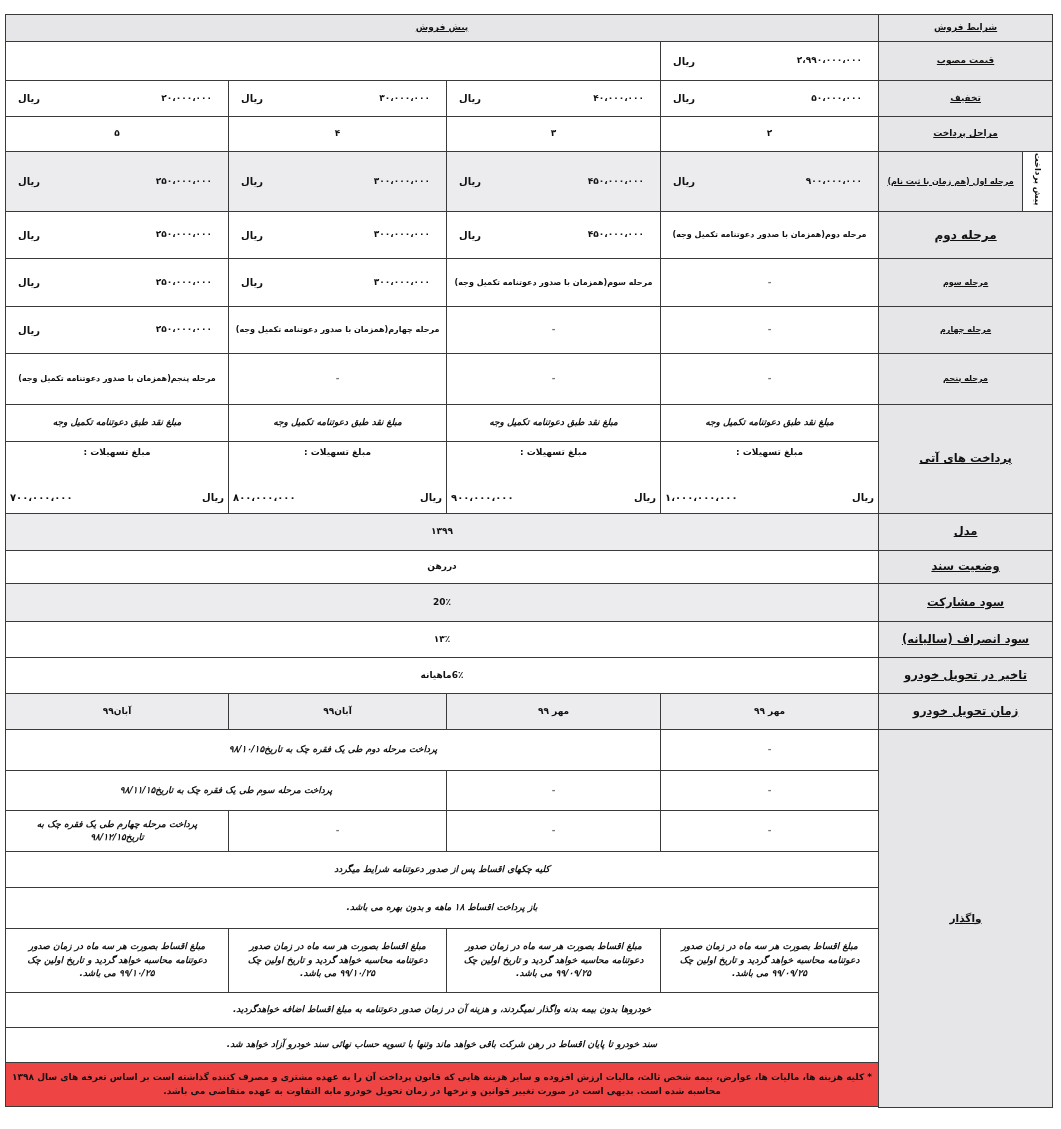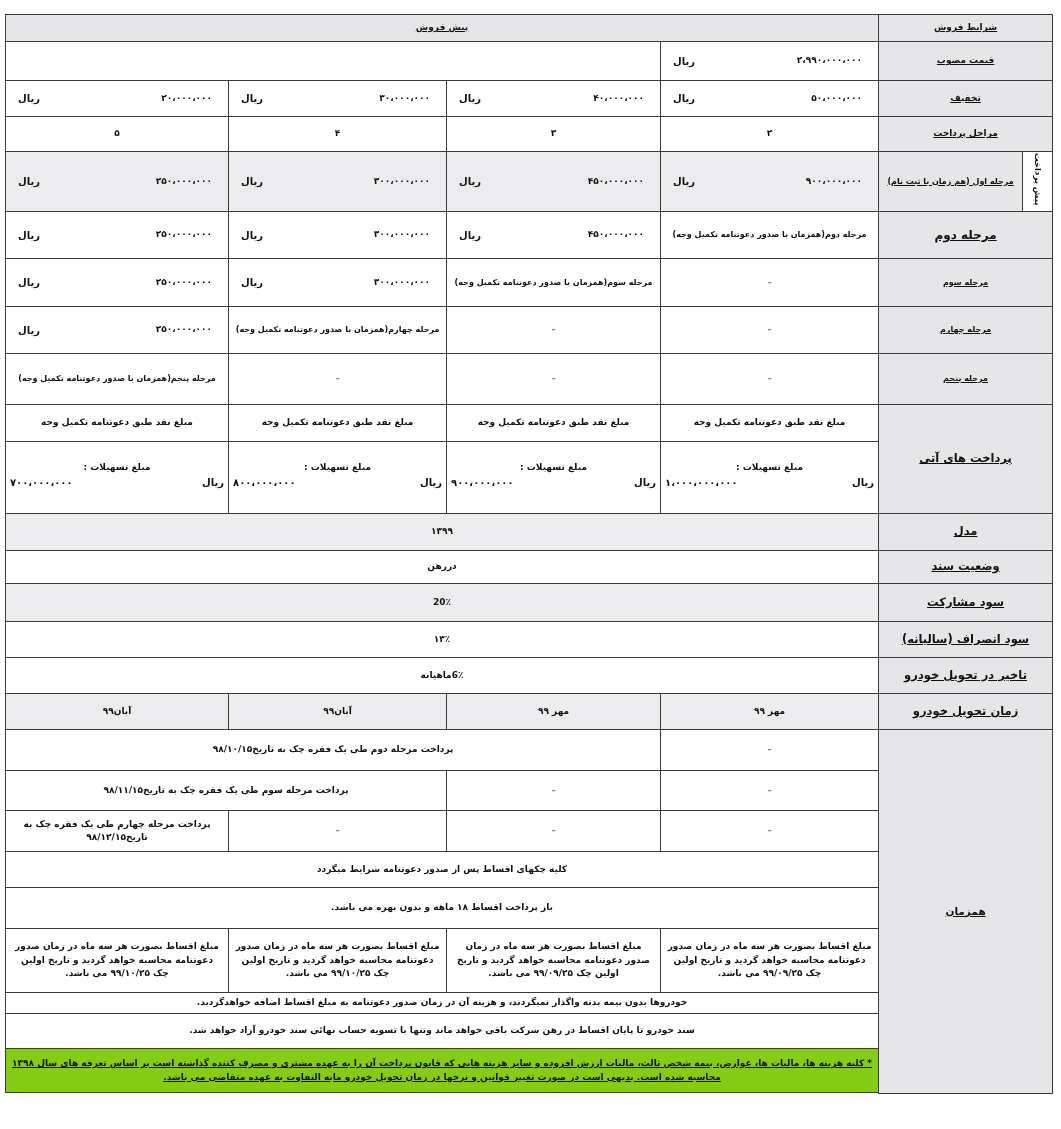--- a/index.html
+++ b/index.html
@@ -5,28 +5,28 @@
   html, body { margin:0; padding:0; background:#ffffff; }
   body { width:1061px; height:1129px; position:relative; overflow:hidden;
          font-family:"DejaVu Sans", sans-serif; color:#111; }
   #sheet { position:absolute; left:5px; top:14px; width:1047px; height:1112px; }
   table.grid { border-collapse:collapse; width:1047px; table-layout:fixed; direction:rtl; }
   table.grid td { border:1.5px solid #3a3a3a; text-align:center; vertical-align:middle;
                   font-size:9px; font-weight:bold; padding:0 6px; line-height:1.5; }
   td.hdr { background:#e6e6e8; font-size:9.5px;text-decoration:underline; }
   td.hdr.big { font-size:11.5px; }
   td.shade { background:#ececee; }
-  td.note-blue { background:#84cc16; text-align:right; font-size:8.5px; font-weight:normal; padding:6px 8px; line-height:2;text-decoration:underline; }
+  td.note-blue { background:#ef4444; text-align:right; font-size:8.5px; font-weight:normal; padding:6px 8px; line-height:2; }
   td.plain { font-weight:normal; font-size:9.5px; }
-  td.small { font-size:8.5px; font-weight:normal; line-height:1.9; }
+  td.small { font-size:8.5px; font-weight:normal; line-height:1.9;font-style:italic; }
   .money { display:flex; justify-content:space-between; align-items:center; direction:rtl; width:100%; }
   .money .amt { font-weight:bold; letter-spacing:0.3px; padding-right:10px; }
   .money .cur { font-weight:bold; font-size:10px; padding-left:6px; }
   .vert { writing-mode:vertical-rl; font-size:8.5px; font-weight:bold; }
-  .facility { display:flex; flex-direction:column; height:100%; justify-content:center; }
+  .facility { display:flex; flex-direction:column; height:100%; justify-content:space-between; }
   .facility .lbl { font-size:9px; font-weight:bold; padding-top:4px; }
   .facility .row { display:flex; justify-content:space-between; direction:rtl; font-size:10px; font-weight:bold; padding-bottom:8px; }
   .dash { color:#777; font-weight:normal; }
 </style>
 </head>
 <body>
 
 <div id="sheet">
 <table class="grid">
   <colgroup>
@@ -256,21 +256,21 @@
 
   <tr style="height:36px">
     <td colspan="2" class="hdr big">زمان تحویل خودرو</td>
     <td class="shade plain">مهر ۹۹</td>
     <td class="shade plain">مهر ۹۹</td>
     <td class="shade plain">آبان۹۹</td>
     <td class="shade plain">آبان۹۹</td>
   </tr>
 
   <tr style="height:41px">
-    <td colspan="2" rowspan="10" class="hdr" style="font-size:10.5px">همزمان</td>
+    <td colspan="2" rowspan="10" class="hdr" style="font-size:10.5px">واگذار</td>
     <td class="dash">-</td>
     <td colspan="3" class="small">پرداخت مرحله دوم طی یک فقره چک به تاریخ۹۸/۱۰/۱۵</td>
   </tr>
   <tr style="height:40px">
     <td class="dash">-</td>
     <td class="dash">-</td>
     <td colspan="2" class="small">پرداخت مرحله سوم طی یک فقره چک به تاریخ۹۸/۱۱/۱۵</td>
   </tr>
   <tr style="height:41px">
     <td class="dash">-</td>
@@ -283,21 +283,21 @@
   </tr>
   <tr style="height:41px">
     <td colspan="4" class="small">باز پرداخت اقساط ۱۸ ماهه و بدون بهره می باشد.</td>
   </tr>
   <tr style="height:64px">
     <td class="small">مبلغ اقساط بصورت هر سه ماه در زمان صدور دعوتنامه محاسبه خواهد گردید و تاریخ اولین چک ۹۹/۰۹/۲۵ می باشد.</td>
     <td class="small">مبلغ اقساط بصورت هر سه ماه در زمان صدور دعوتنامه محاسبه خواهد گردید و تاریخ اولین چک ۹۹/۰۹/۲۵ می باشد.</td>
     <td class="small">مبلغ اقساط بصورت هر سه ماه در زمان صدور دعوتنامه محاسبه خواهد گردید و تاریخ اولین چک ۹۹/۱۰/۲۵ می باشد.</td>
     <td class="small">مبلغ اقساط بصورت هر سه ماه در زمان صدور دعوتنامه محاسبه خواهد گردید و تاریخ اولین چک ۹۹/۱۰/۲۵ می باشد.</td>
   </tr>
-  <tr style="height:21px">
+  <tr style="height:35px">
     <td colspan="4" class="small">خودروها بدون بیمه بدنه واگذار نمیگردند، و هزینه آن در زمان صدور دعوتنامه به مبلغ اقساط اضافه خواهدگردید.</td>
   </tr>
   <tr style="height:35px">
     <td colspan="4" class="small">سند خودرو تا پایان اقساط در رهن شرکت باقی خواهد ماند وتنها با تسویه حساب نهائی سند خودرو آزاد خواهد شد.</td>
   </tr>
   <tr style="height:44px">
     <td colspan="4" class="note-blue">* کلیه هزینه ها، مالیات ها، عوارض، بیمه شخص ثالث، مالیات ارزش افزوده و سایر هزینه هایی که قانون پرداخت آن را به عهده مشتری و مصرف کننده گذاشته است بر اساس تعرفه های سال ۱۳۹۸ محاسبه شده است. بدیهی است در صورت تغییر قوانین و نرخها در زمان تحویل خودرو مابه التفاوت به عهده متقاضی می باشد.</td>
   </tr>
   <tr style="height:1px">
     <td colspan="4" style="border:none;padding:0"></td>

